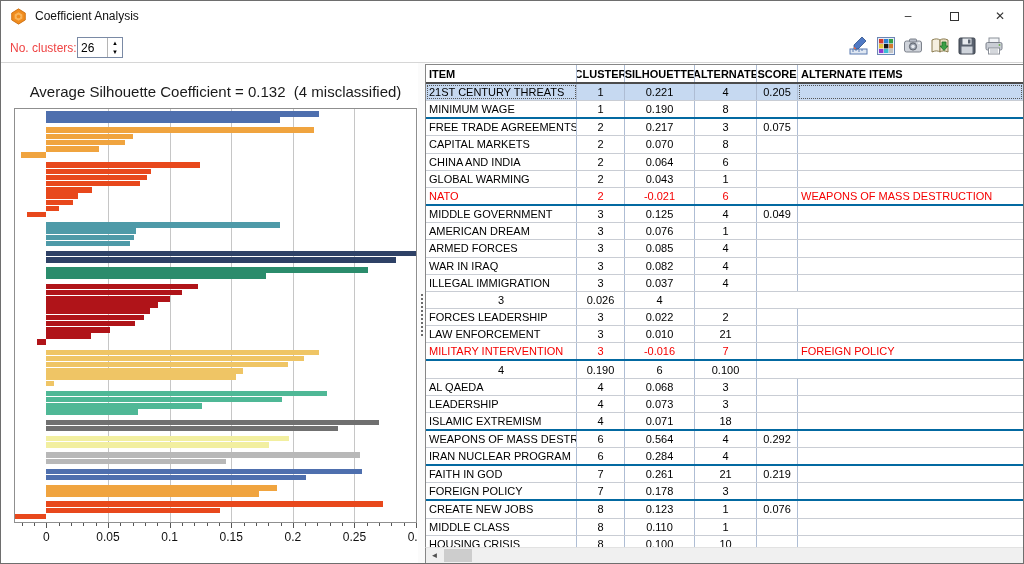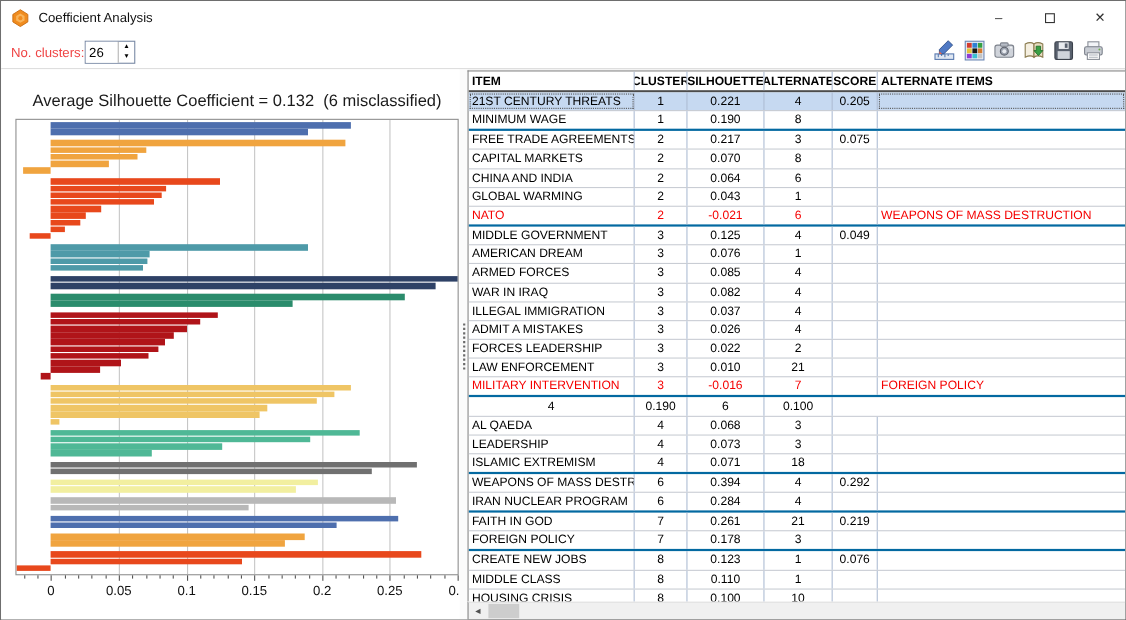--- a/index.html
+++ b/index.html
@@ -144,21 +144,21 @@
         <rect x="4.5" y="12" width="11" height="6" fill="#fff" stroke="#8a8f98"></rect>
         <line x1="6" y1="14" x2="14" y2="14" stroke="#aab0b9"></line>
           <line x1="6" y1="16" x2="14" y2="16" stroke="#aab0b9"></line>
         <circle cx="15.5" cy="9" r="0.9" fill="#6fae4e"></circle>
       </svg>
     </div>
   </div>
 </div>
 
 <div class="chart-panel">
-  <div class="chart-title">Average Silhouette Coefficient = 0.132  (6 misclassified)</div>
+  <div class="chart-title">Average Silhouette Coefficient = 0.132  (4 misclassified)</div>
   <div class="chart-plot">
       <div class="gridline" style="left: 93px;"></div>
       <div class="gridline" style="left: 154.6px;"></div>
       <div class="gridline" style="left: 216.2px;"></div>
       <div class="gridline" style="left: 277.8px;"></div>
       <div class="gridline" style="left: 339.4px;"></div>
       <div class="gridline" style="left: 401px;"></div>
       <div class="bar" style="left: 31.4px; top: 2px; width: 272.3px; height: 5.6px; background: rgb(78, 111, 174);"></div>
       <div class="bar" style="left: 31.4px; top: 8.2px; width: 234.1px; height: 5.6px; background: rgb(78, 111, 174);"></div>
       <div class="bar" style="left: 31.4px; top: 18.4px; width: 267.3px; height: 5.6px; background: rgb(240, 164, 63);"></div>
@@ -365,21 +365,20 @@
       </div>
       <div class="t-row t-body-row">
         <div class="t-cell left">ILLEGAL IMMIGRATION</div>
         <div class="t-cell">3</div>
         <div class="t-cell">0.037</div>
         <div class="t-cell">4</div>
         <div class="t-cell"></div>
         <div class="t-cell left"></div>
       </div>
       <div class="t-row t-body-row">
-        <div class="t-cell left">ADMIT A MISTAKES</div>
         <div class="t-cell">3</div>
         <div class="t-cell">0.026</div>
         <div class="t-cell">4</div>
         <div class="t-cell"></div>
         <div class="t-cell left"></div>
       </div>
       <div class="t-row t-body-row">
         <div class="t-cell left">FORCES LEADERSHIP</div>
         <div class="t-cell">3</div>
         <div class="t-cell">0.022</div>
@@ -430,21 +429,21 @@
         <div class="t-cell left">ISLAMIC EXTREMISM</div>
         <div class="t-cell">4</div>
         <div class="t-cell">0.071</div>
         <div class="t-cell">18</div>
         <div class="t-cell"></div>
         <div class="t-cell left"></div>
       </div>
       <div class="t-row t-body-row">
         <div class="t-cell left">WEAPONS OF MASS DESTRUCTION</div>
         <div class="t-cell">6</div>
-        <div class="t-cell">0.394</div>
+        <div class="t-cell">0.564</div>
         <div class="t-cell">4</div>
         <div class="t-cell">0.292</div>
         <div class="t-cell left"></div>
       </div>
       <div class="t-row t-body-row sep">
         <div class="t-cell left">IRAN NUCLEAR PROGRAM</div>
         <div class="t-cell">6</div>
         <div class="t-cell">0.284</div>
         <div class="t-cell">4</div>
         <div class="t-cell"></div>

